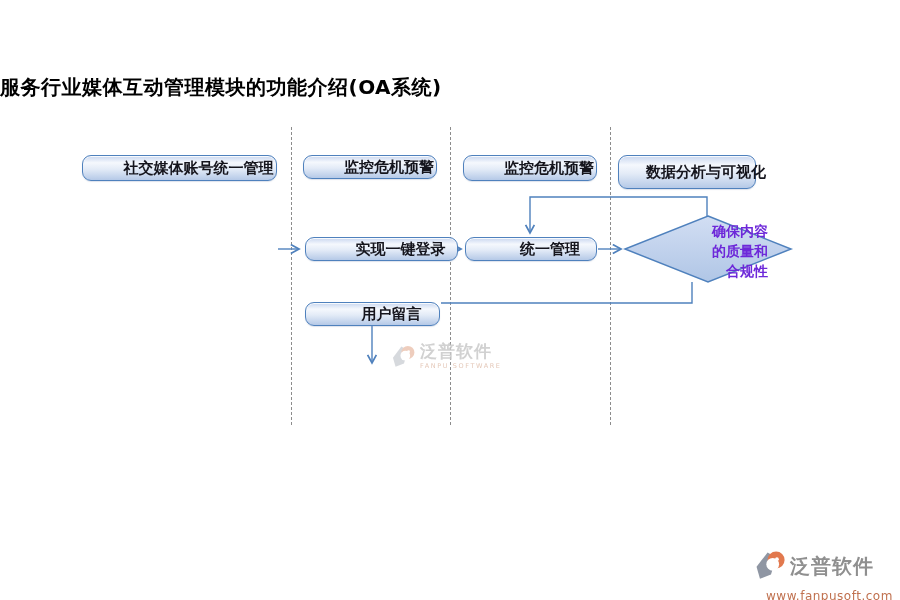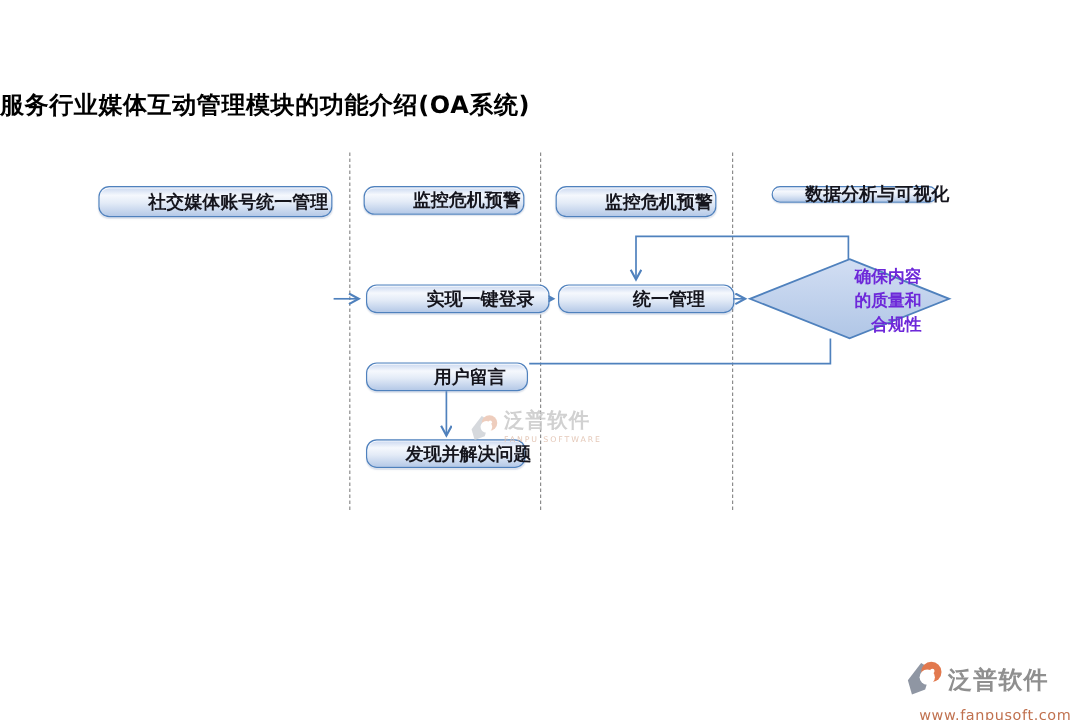--- a/index.html
+++ b/index.html
@@ -63,26 +63,25 @@
     <polyline points="707,216 707,197 530,197 530,233" fill="none" stroke="#4f81bd" stroke-width="1.4" marker-end="url(#arrow)"></polyline>
     <polyline points="692,282 692,303 441,303" fill="none" stroke="#4f81bd" stroke-width="1.4"></polyline>
     <line x1="372" y1="326" x2="372" y2="363" stroke="#4f81bd" stroke-width="1.4" marker-end="url(#arrow)"></line>
 
     <polygon points="708,216 791,249 708,282 625,249" fill="url(#diamondFill)" stroke="#4f81bd" stroke-width="1.5"></polygon>
   </svg>
 
   <div class="node" style="left:82px;top:155px;width:195px;height:26px">社交媒体账号统一管理</div>
   <div class="node" style="left:303px;top:155px;width:134px;height:24px">监控危机预警</div>
   <div class="node" style="left:463px;top:155px;width:134px;height:26px">监控危机预警</div>
-  <div class="node" style="left:643px;top:155px;width:138px;height:14px">数据分析与可视化</div>
+  <div class="node" style="left:618px;top:155px;width:138px;height:34px">数据分析与可视化</div>
 
   <div class="node" style="left:305px;top:237px;width:153px;height:24px">实现一键登录</div>
-  <div class="node" style="left:465px;top:237px;width:147px;height:24px">统一管理</div>
+  <div class="node" style="left:465px;top:237px;width:132px;height:24px">统一管理</div>
   <div class="node" style="left:305px;top:302px;width:135px;height:24px">用户留言</div>
-  <div class="node" style="left:305px;top:366px;width:133px;height:24px">发现并解决问题</div>
 
   <div class="decision-label">确保内容
 的质量和
 合规性</div>
 
   <div class="watermark">
     <svg width="26" height="28" viewBox="0 0 40 42">
       <path d="M3,22 L16,5 L26,11 L20,31 L7,36 Z" fill="#d0d3d8"></path>
       <circle cx="26" cy="14" r="10" fill="#ecc5b2"></circle>
       <circle cx="22" cy="19" r="7.5" fill="#ffffff"></circle>

